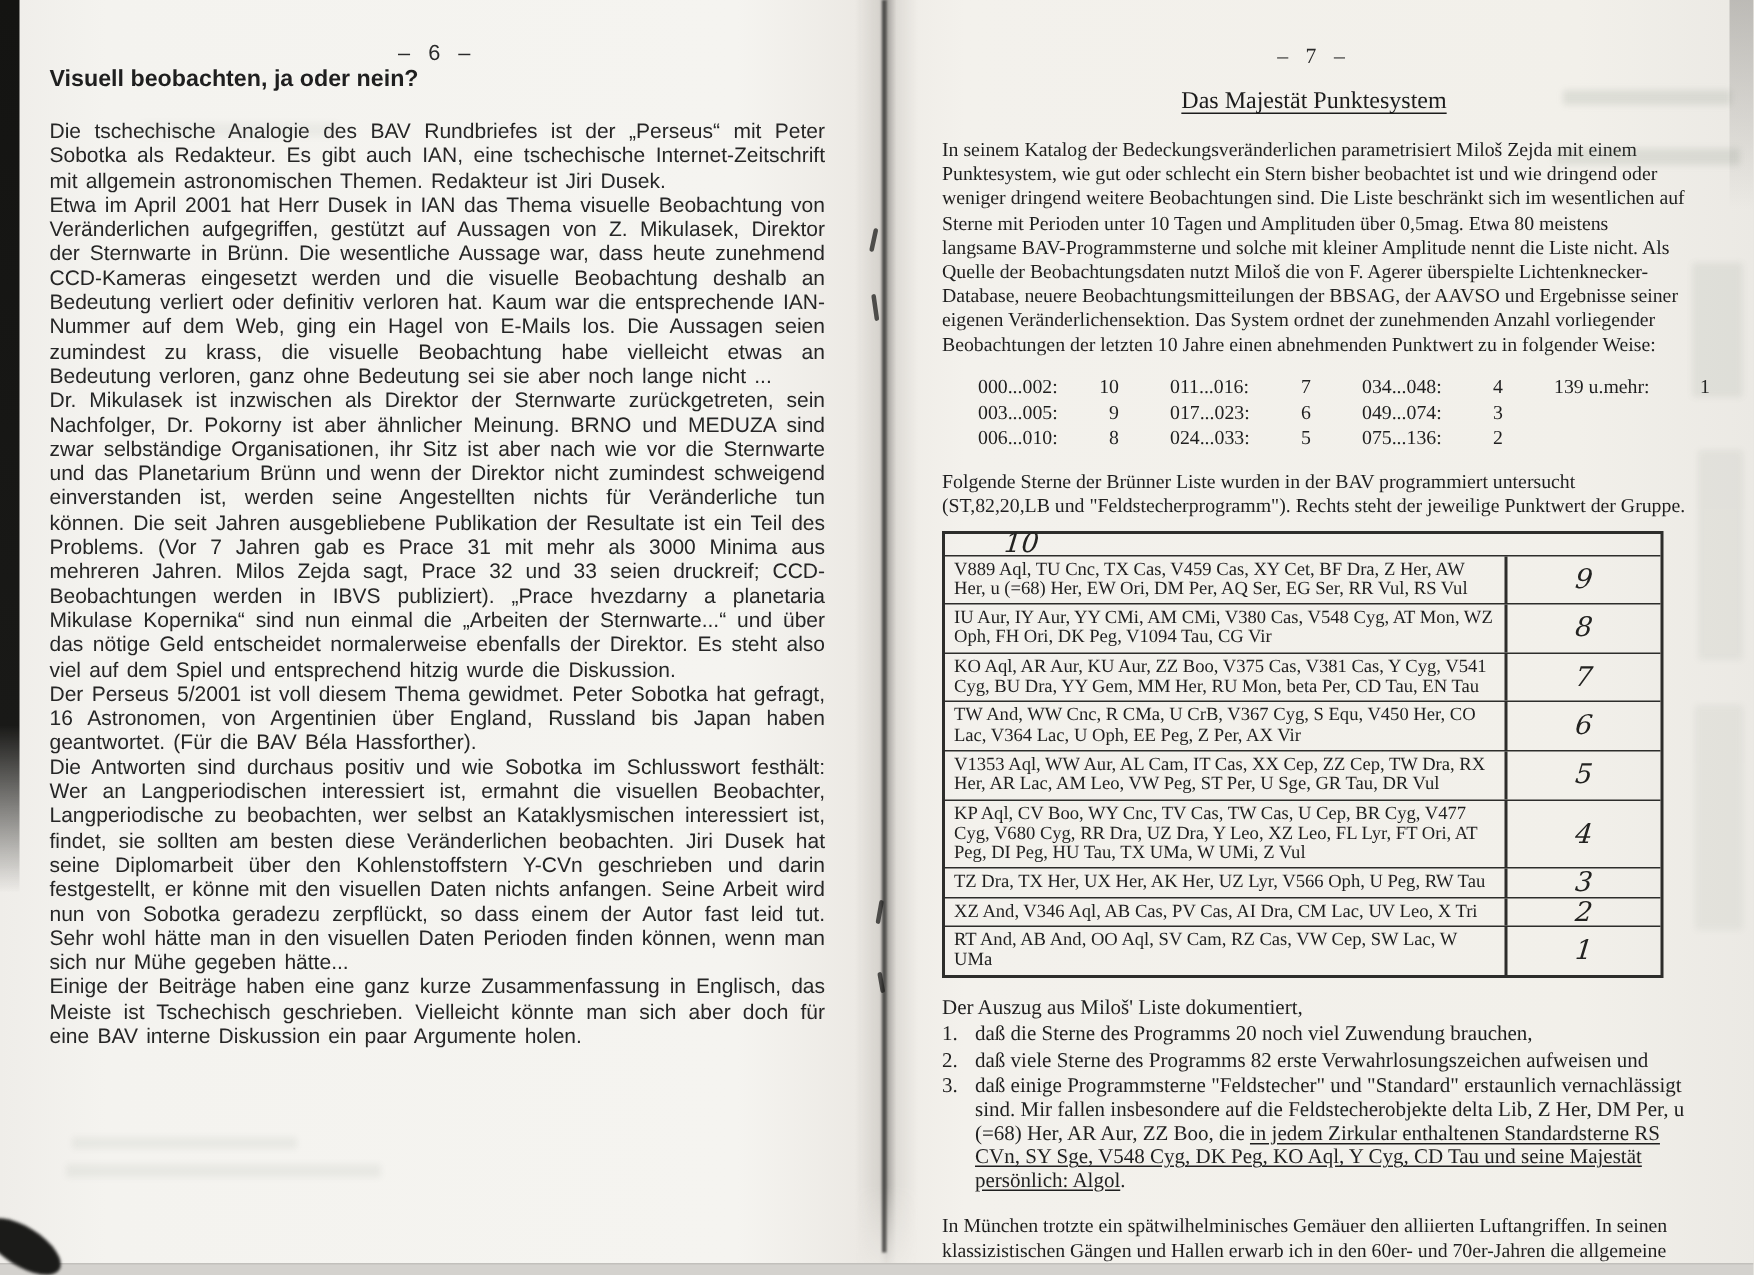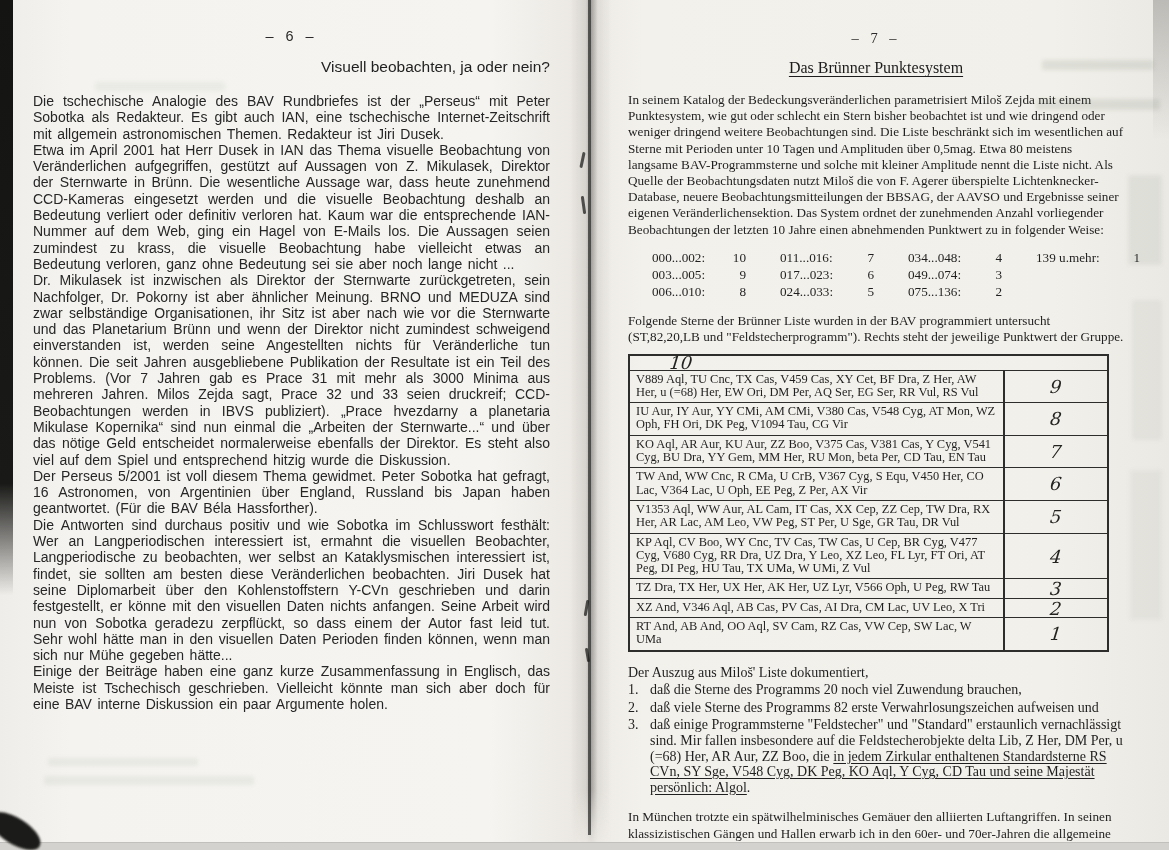--- a/index.html
+++ b/index.html
@@ -58,21 +58,21 @@
   }
   
   .left-content{
     position:absolute;left:33px;top:28px;width:517px;
     font-family:"Liberation Sans",sans-serif;color:#262626;
   }
   .pagenum{
     text-align:center;font-size:14.5px;letter-spacing:4px;color:#2a2a2a;
   }
   .left-title{
-    text-align:right;font-weight:normal;font-size:15.5px;margin-top:14px;
+    text-align:left;font-weight:bold;font-size:15.5px;margin-top:0;
     color:#1f1f1f;
   }
   .left-body{margin-top:17px;font-size:14px;line-height:16.3px;}
   .left-body p{margin:0;text-align:justify;word-spacing:1.6px;}
   .signature{
     margin-top:3px;text-align:right;padding-right:62px;font-size:14px;
   }
   
   .right-content{
     position:absolute;left:628px;top:30px;width:496px;
@@ -126,21 +126,21 @@
       <p>Etwa im April 2001 hat Herr Dusek in IAN das Thema visuelle Beobachtung von Veränderlichen aufgegriffen, gestützt auf Aussagen von Z. Mikulasek, Direktor der Sternwarte in Brünn. Die wesentliche Aussage war, dass heute zunehmend CCD-Kameras eingesetzt werden und die visuelle Beobachtung deshalb an Bedeutung verliert oder definitiv verloren hat. Kaum war die entsprechende IAN-Nummer  auf dem Web, ging ein Hagel von E-Mails los. Die Aussagen seien zumindest zu krass, die visuelle Beobachtung habe vielleicht etwas an Bedeutung verloren, ganz ohne Bedeutung sei sie aber noch lange nicht ...</p>
       <p>Dr. Mikulasek ist inzwischen als Direktor der Sternwarte zurückgetreten, sein Nachfolger, Dr. Pokorny ist aber ähnlicher Meinung. BRNO und MEDUZA sind zwar selbständige Organisationen, ihr Sitz ist aber nach wie vor die Sternwarte und das Planetarium Brünn und wenn der Direktor nicht zumindest  schweigend einverstanden ist, werden seine Angestellten nichts für Veränderliche tun können. Die seit Jahren ausgebliebene Publikation der Resultate ist ein Teil des Problems. (Vor 7 Jahren gab es Prace 31 mit mehr als 3000 Minima aus mehreren Jahren. Milos Zejda sagt, Prace 32 und 33 seien druckreif; CCD-Beobachtungen werden in IBVS publiziert). „Prace hvezdarny a planetaria Mikulase Kopernika“ sind nun einmal die „Arbeiten der Sternwarte...“ und über das nötige Geld entscheidet normalerweise ebenfalls der Direktor. Es steht also viel auf dem Spiel und entsprechend hitzig wurde die Diskussion.</p>
       <p>Der Perseus 5/2001 ist voll diesem Thema gewidmet. Peter Sobotka hat gefragt, 16 Astronomen, von Argentinien über England, Russland bis Japan haben geantwortet. (Für die BAV Béla Hassforther).</p>
       <p>Die Antworten sind durchaus positiv und wie Sobotka im Schlusswort festhält: Wer an Langperiodischen interessiert ist, ermahnt die visuellen Beobachter, Langperiodische zu beobachten, wer selbst an Kataklysmischen interessiert ist, findet, sie sollten am besten diese Veränderlichen beobachten. Jiri Dusek hat seine Diplomarbeit über den Kohlenstoffstern Y-CVn geschrieben und darin festgestellt, er könne mit den visuellen Daten nichts anfangen. Seine Arbeit wird nun von Sobotka geradezu zerpflückt, so dass einem der Autor fast leid tut. Sehr wohl hätte man in den visuellen Daten Perioden finden können, wenn man sich nur Mühe gegeben hätte...</p>
       <p>Einige der Beiträge haben eine ganz kurze Zusammenfassung in Englisch, das Meiste ist Tschechisch geschrieben. Vielleicht könnte man sich aber doch für eine BAV interne Diskussion ein paar Argumente holen.</p>
     </div>
   </div>
 
   <div class="right-content">
     <div class="pagenum">–  7  –</div>
-    <div class="right-title">Das Brünner Punktesystem</div>
+    <div class="right-title">Das Majestät Punktesystem</div>
     <div class="intro">In seinem Katalog der Bedeckungsveränderlichen parametrisiert Miloš Zejda mit einem Punktesystem, wie gut oder schlecht ein Stern bisher beobachtet ist und wie dringend oder weniger dringend weitere Beobachtungen sind. Die Liste beschränkt sich im wesentlichen auf Sterne mit Perioden unter 10 Tagen und Amplituden über 0,5mag. Etwa 80 meistens langsame BAV-Programmsterne und solche mit kleiner Amplitude nennt die Liste nicht. Als Quelle der Beobachtungsdaten nutzt Miloš die von F. Agerer überspielte Lichtenknecker-Database, neuere Beobachtungsmitteilungen der BBSAG, der AAVSO und Ergebnisse seiner eigenen Veränderlichensektion. Das System ordnet der zunehmenden Anzahl vorliegender Beobachtungen der letzten 10 Jahre einen abnehmenden Punktwert zu in folgender Weise:</div>
 
     <div class="scale">
       <div class="scale-col">
         <div class="scale-row">
             <span class="r">000...002:</span>
             <span class="v">10</span>
           </div>
         <div class="scale-row">
             <span class="r">003...005:</span>

